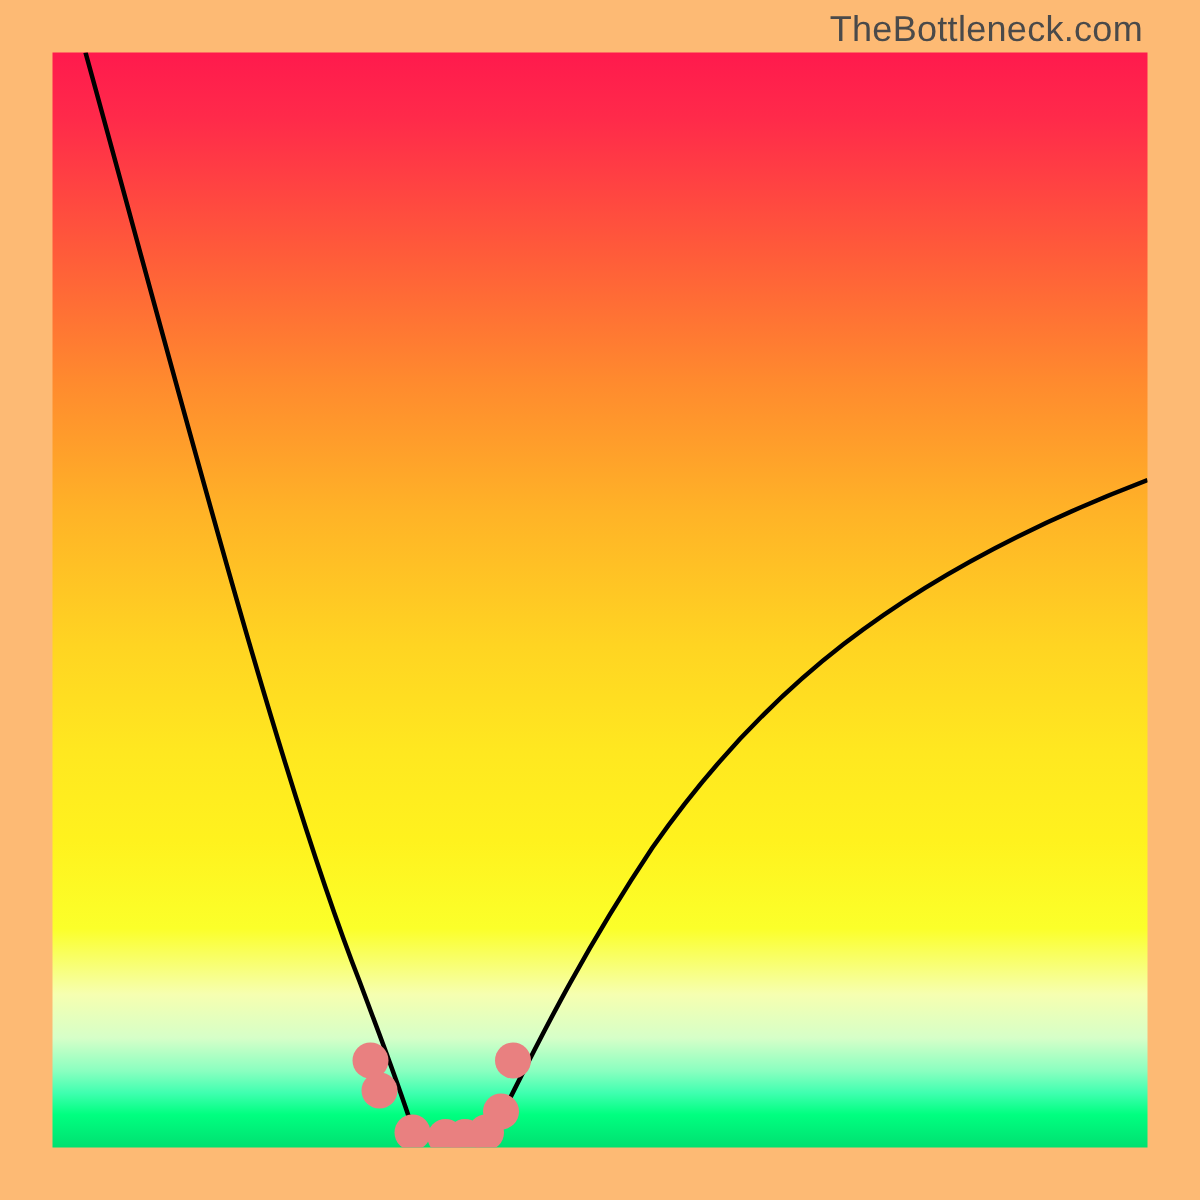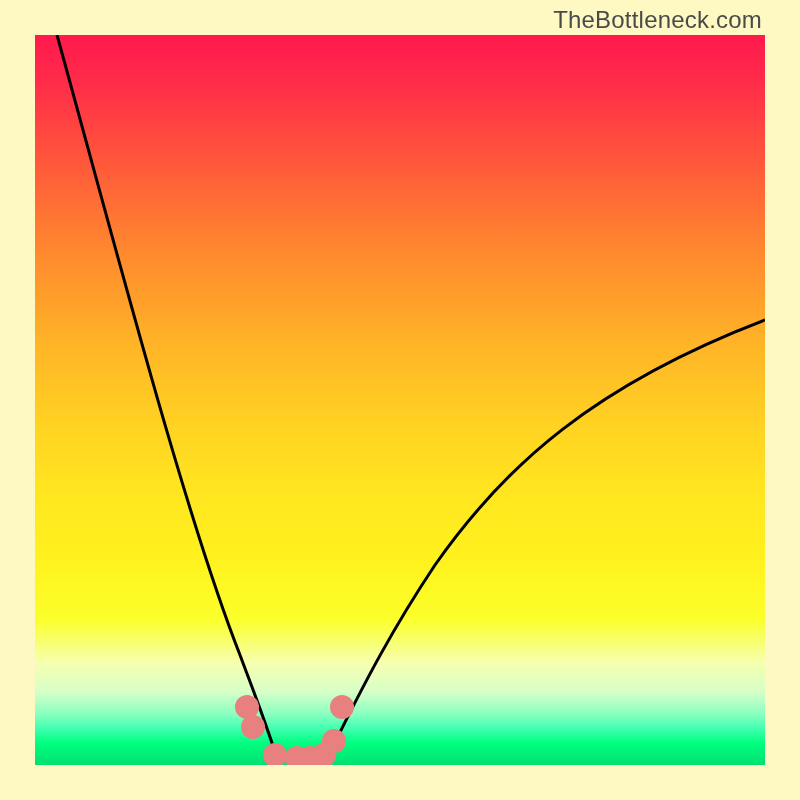--- a/index.html
+++ b/index.html
@@ -9,21 +9,21 @@
     height: 800px;
     background: #000;
     font-family: Arial, Helvetica, sans-serif;
   }
   .frame {
     position: absolute;
     left: 0;
     top: 0;
     width: 800px;
     height: 800px;
-    background: #fef9c3;
+    background: #fdba74;
     text-decoration: underline;
   }
   .plot {
     position: absolute;
     left: 35px;
     top: 35px;
     width: 730px;
     height: 730px;
     background: linear-gradient(to bottom,
       #ff1a4d 0%,

